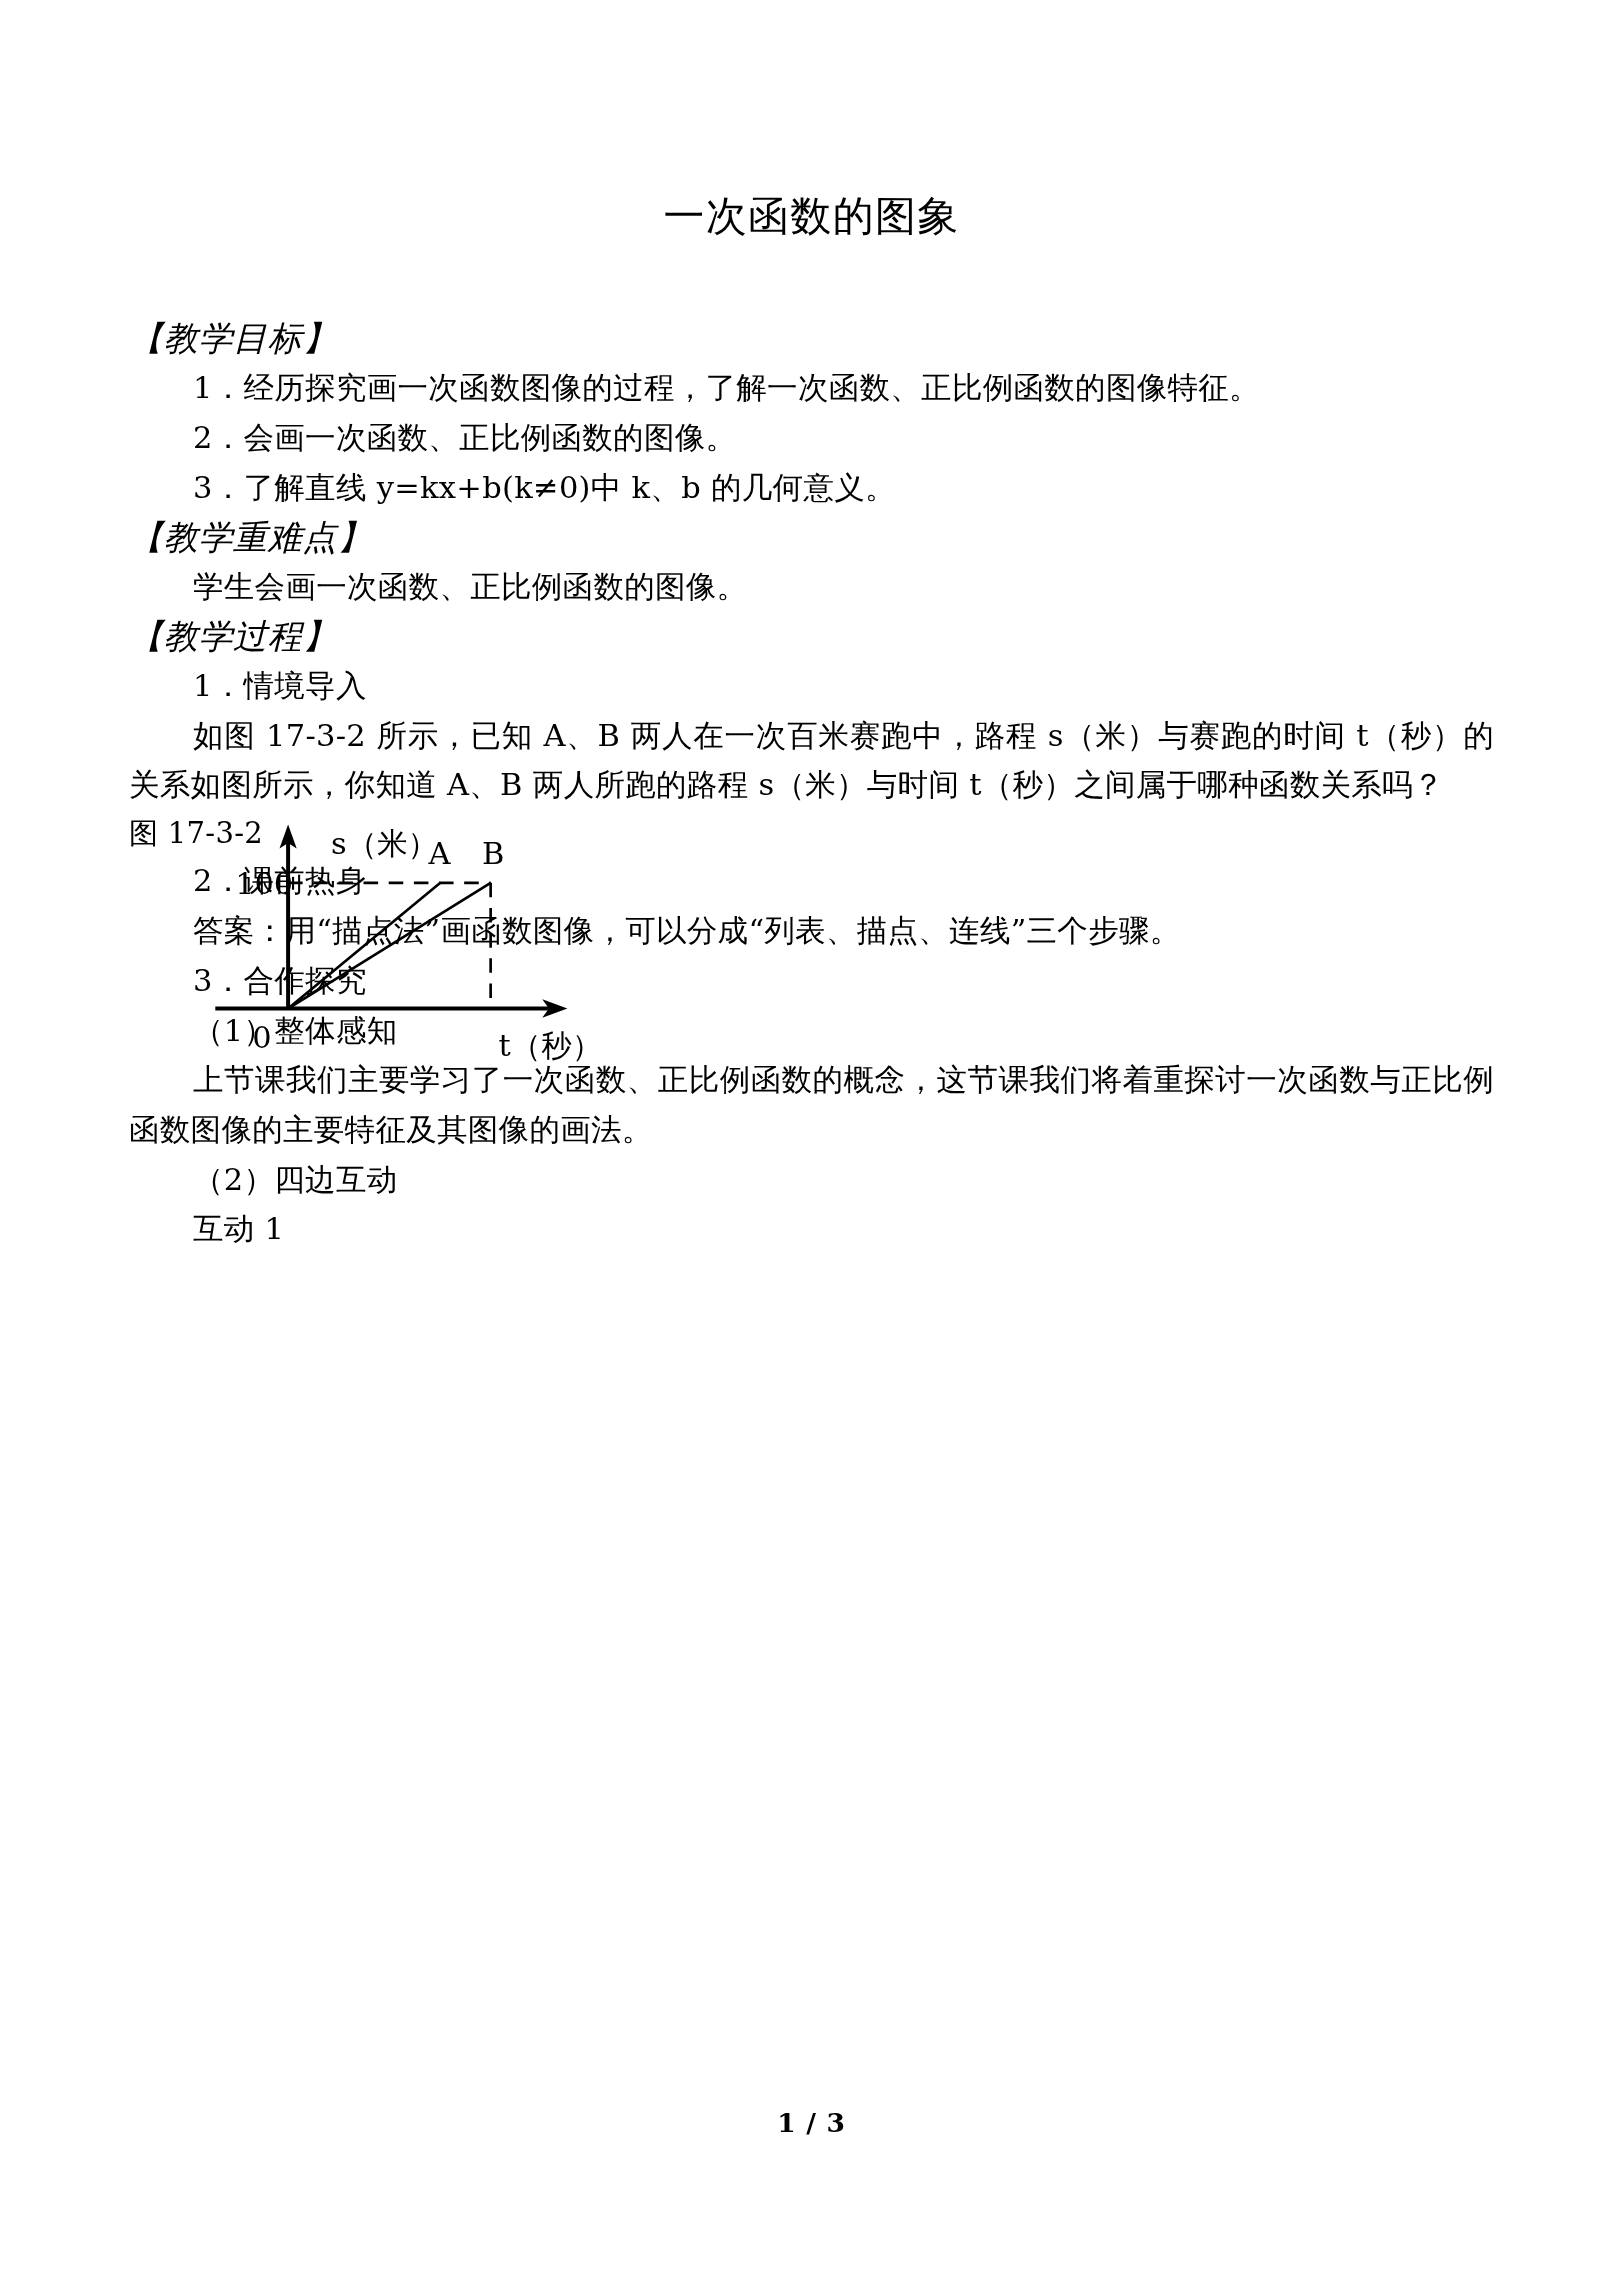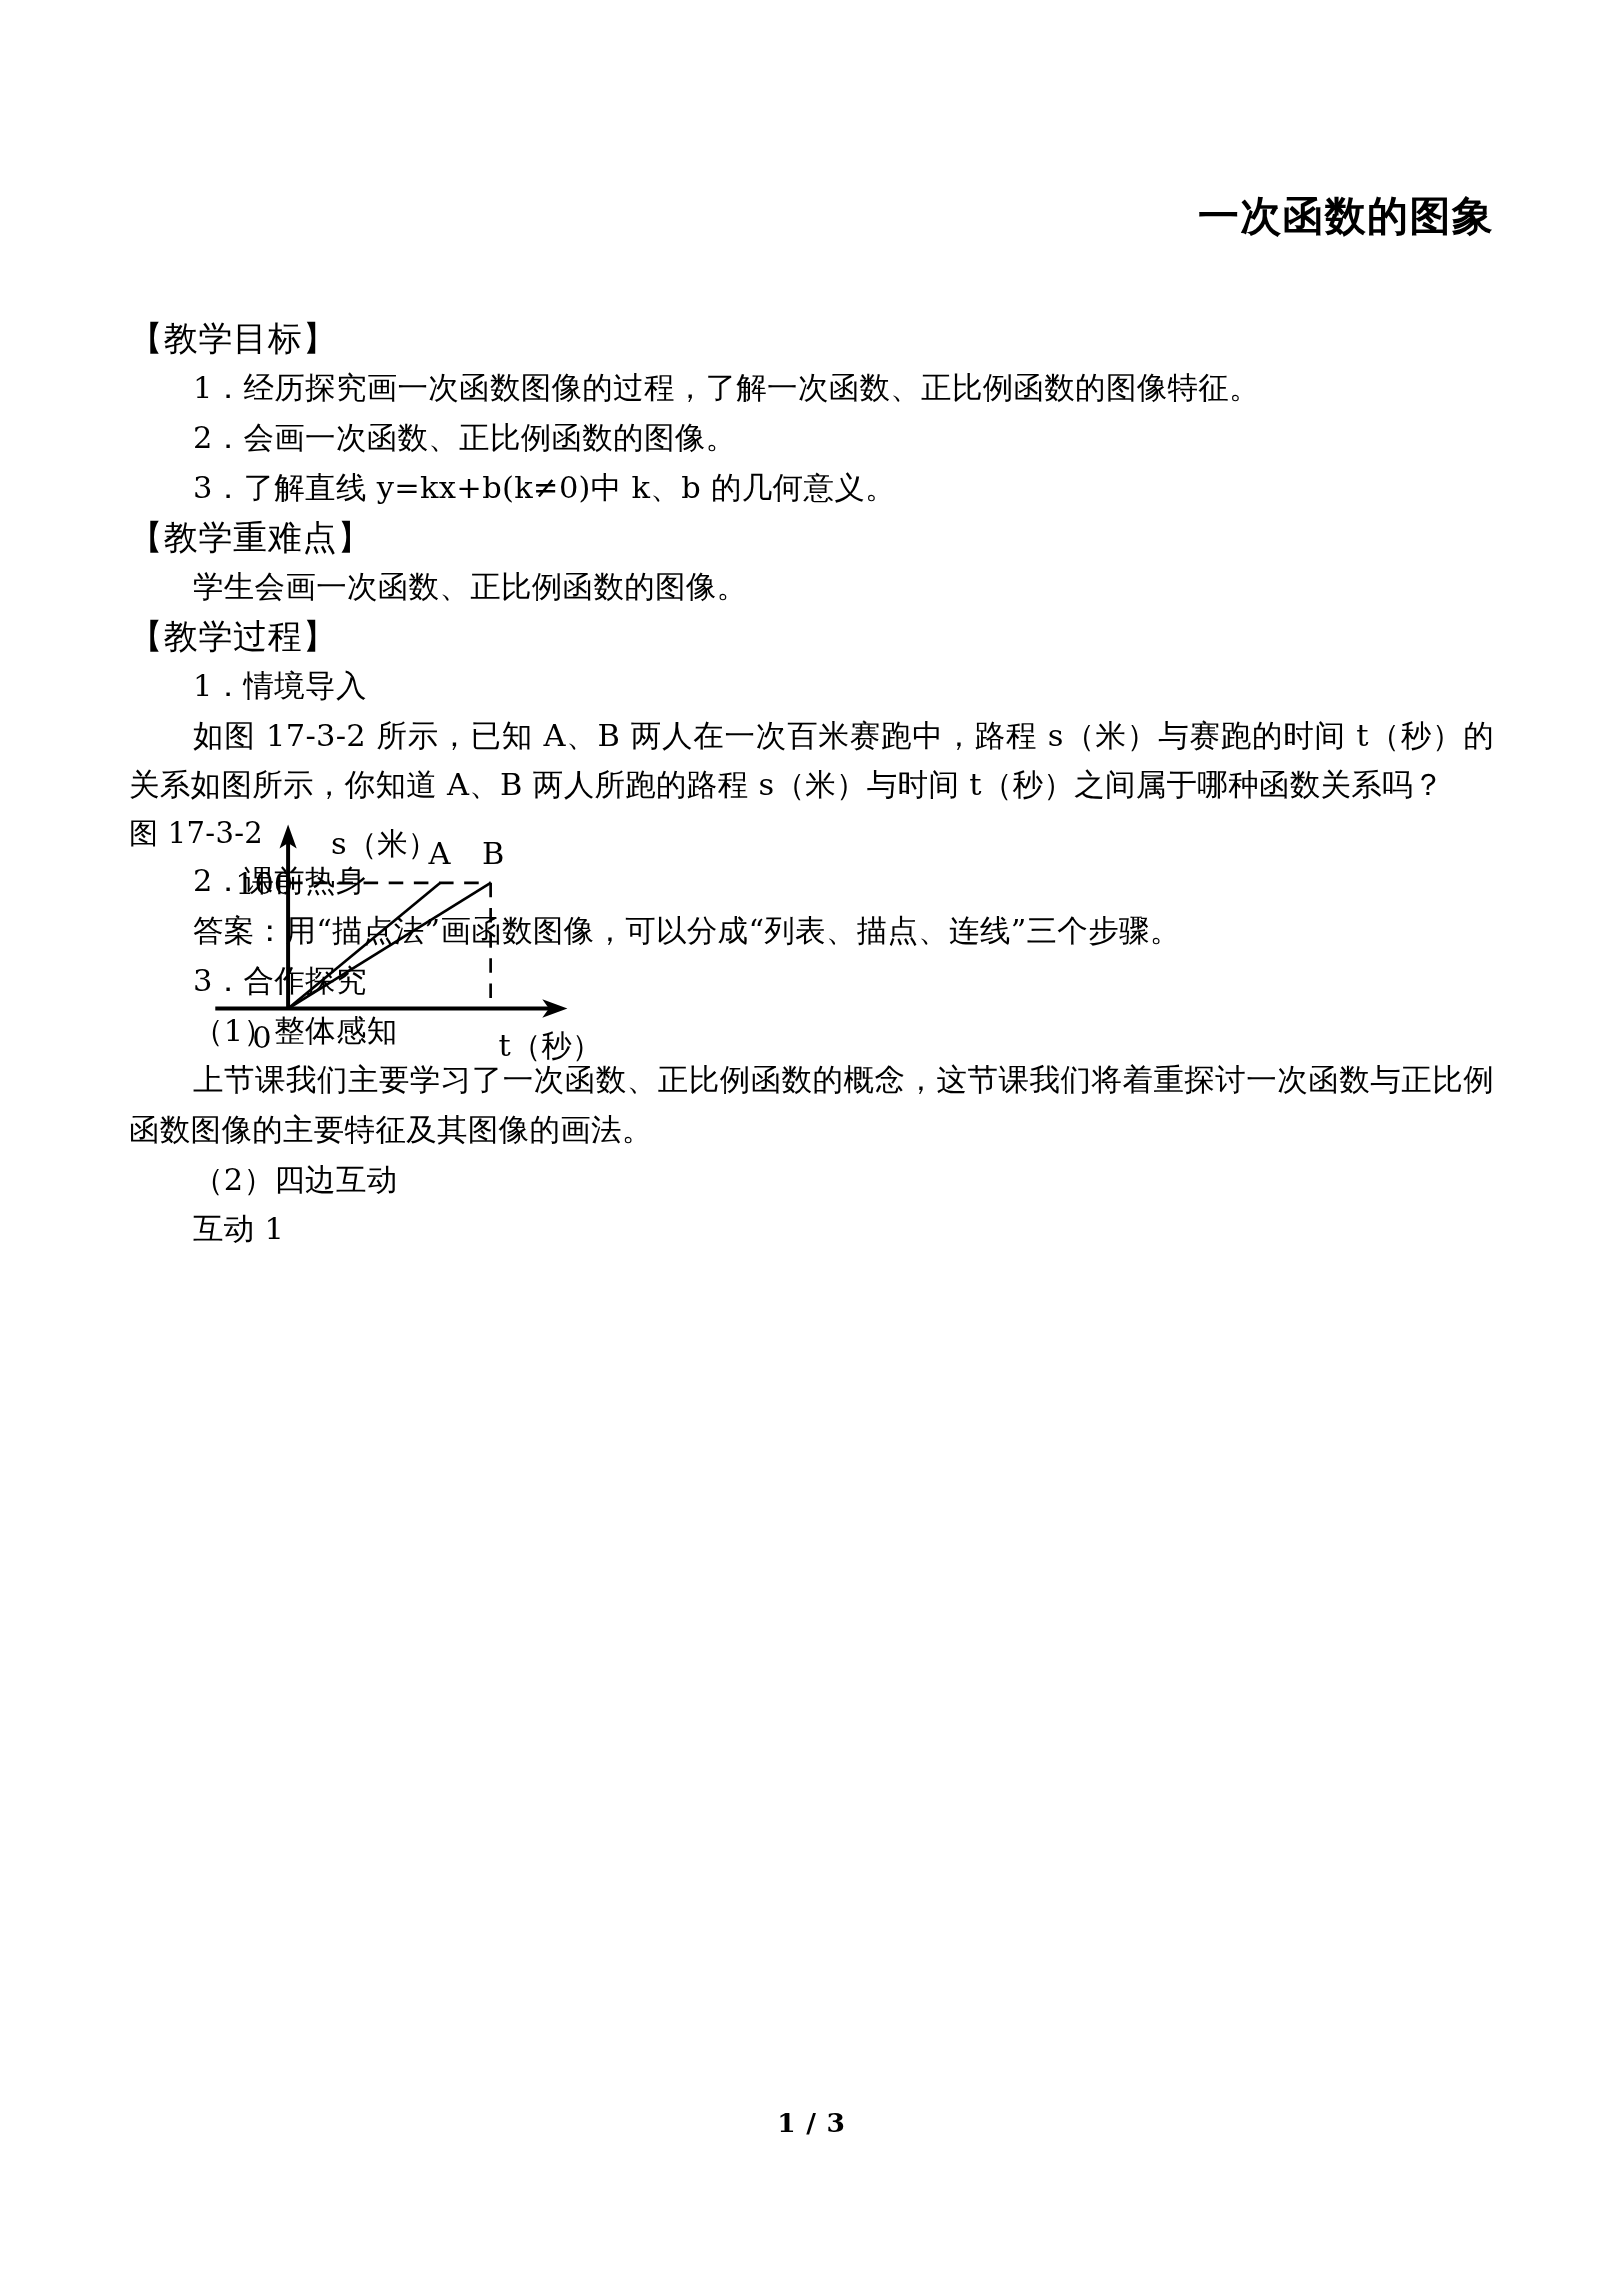--- a/index.html
+++ b/index.html
@@ -20,38 +20,39 @@
     position: absolute;
     left: 0; top: 0;
     width: 1623px;
     height: 2295px;
     box-sizing: border-box;
     padding: 0 129px;
   }
 
   
   .doc-title {
-    text-align: right;
+    text-align: center;
     font-size: 41px;
     line-height: 1.2;
     letter-spacing: 1.3px;
     margin-top: 192px;
     margin-bottom: 0;
-    font-weight: bold;
+    font-weight: normal;
     font-family: "DejaVu Serif", "Liberation Serif", serif;
   }
 
   
   .section-head {
     font-size: 34px;
     line-height: 1.45;
     letter-spacing: 0.7px;
     margin: 0;
     padding: 0;
     white-space: nowrap;
+    font-style: italic;
   }
 
   
   .para {
     font-size: 30.5px;
     line-height: 1.63;
     letter-spacing: 0.3px;
     margin: 0;
     padding: 0;
     text-align: justify;

